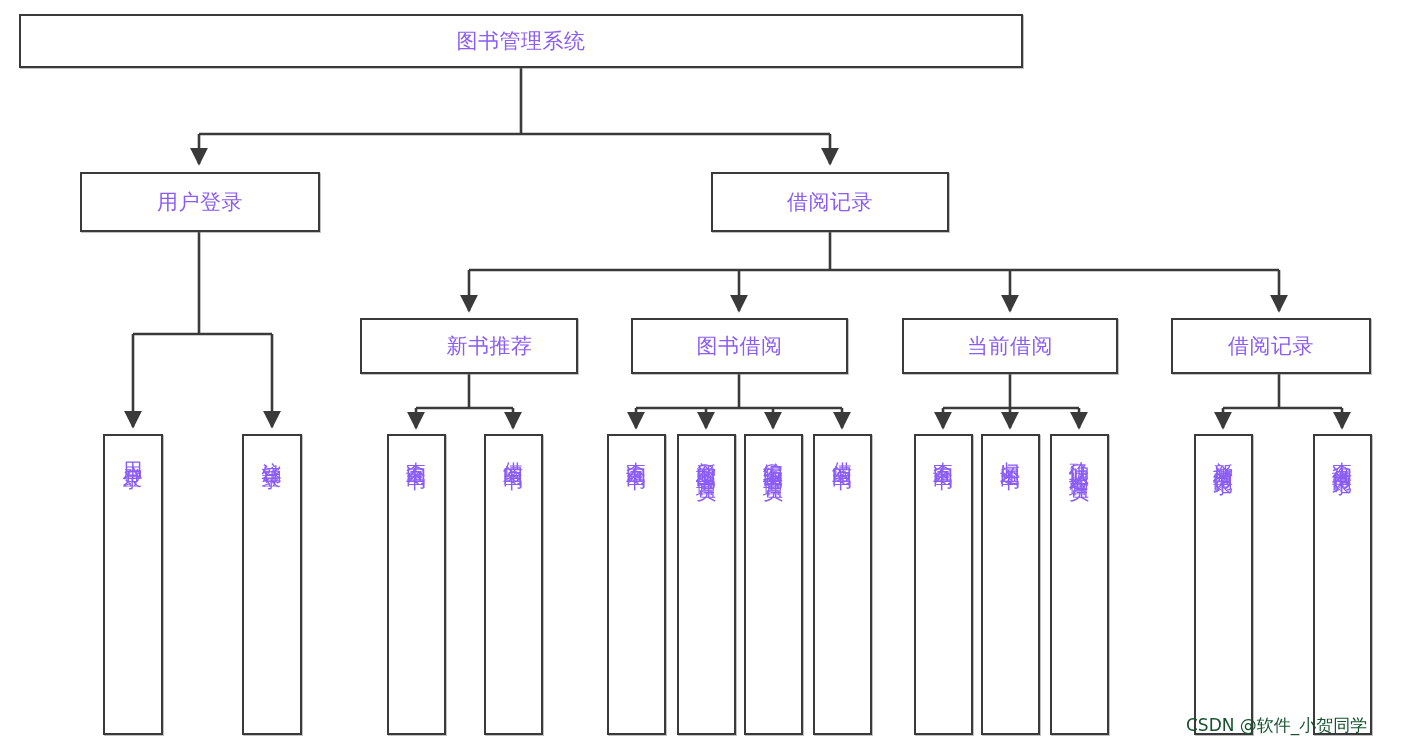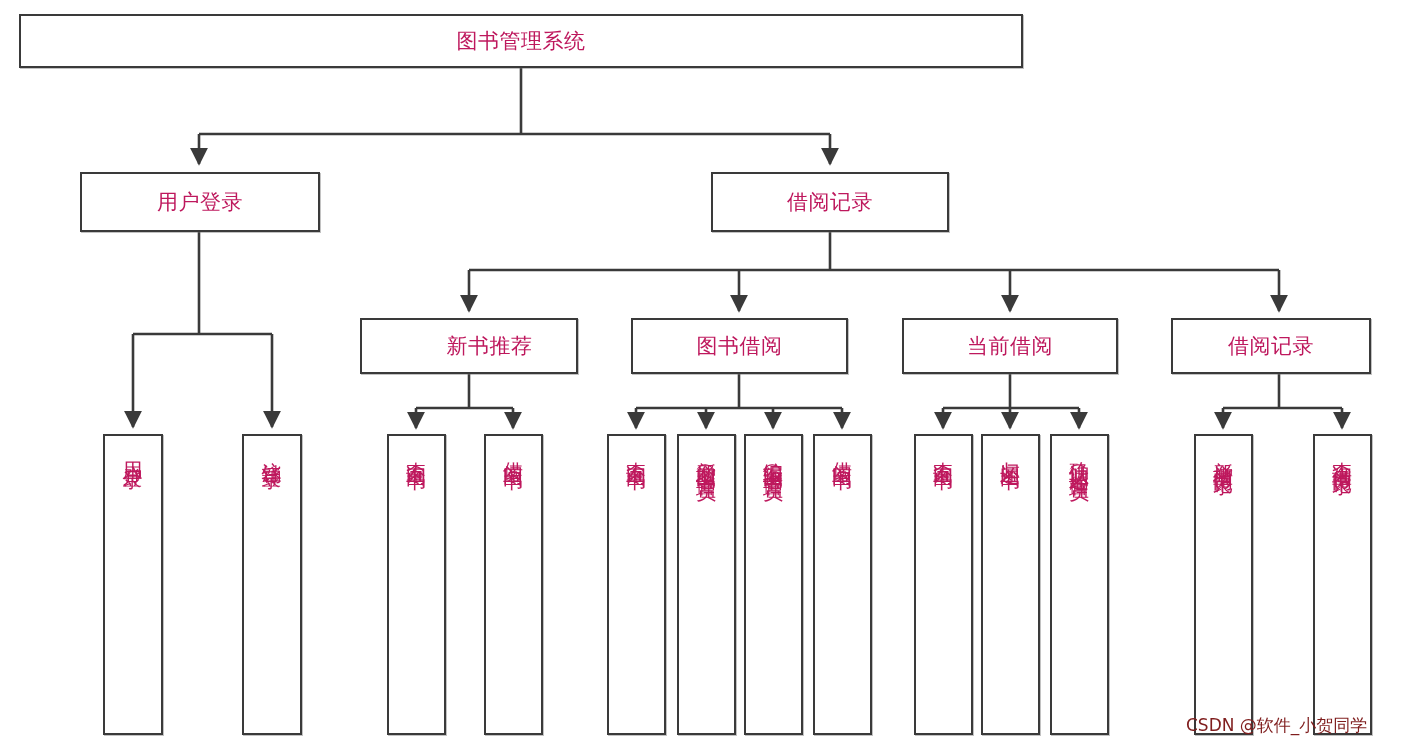--- a/index.html
+++ b/index.html
@@ -24,21 +24,21 @@
     pointer-events: none;
   }
   .node {
     position: absolute;
     box-sizing: border-box;
     border: 2px solid #3a3a3a;
     background: #ffffff;
     display: flex;
     align-items: center;
     justify-content: center;
-    color: #be185d;
+    color: #8b5cf6;
     box-shadow: 1px 1px 0 rgba(120,120,120,0.45);
   }
   .node .lbl {
     display: block;
     text-align: center;
     white-space: nowrap;
     line-height: 1.18;
   }
   
   .node.h .lbl {
@@ -55,21 +55,21 @@
     text-orientation: upright;
     font-size: 20px;
     letter-spacing: 3px;
     line-height: 1;
   }
   #watermark {
     position: absolute;
     left: 1186px;
     top: 714px;
     font-size: 17px;
-    color: #7f1d1d;
+    color: #14532d;
     white-space: nowrap;
     font-family: "DejaVu Sans", "Liberation Sans", sans-serif;
   }
 </style>
 </head>
 <body>
 
 <div id="canvas">
 
   <svg id="connectors" viewBox="0 0 1405 747" width="1405" height="747">

